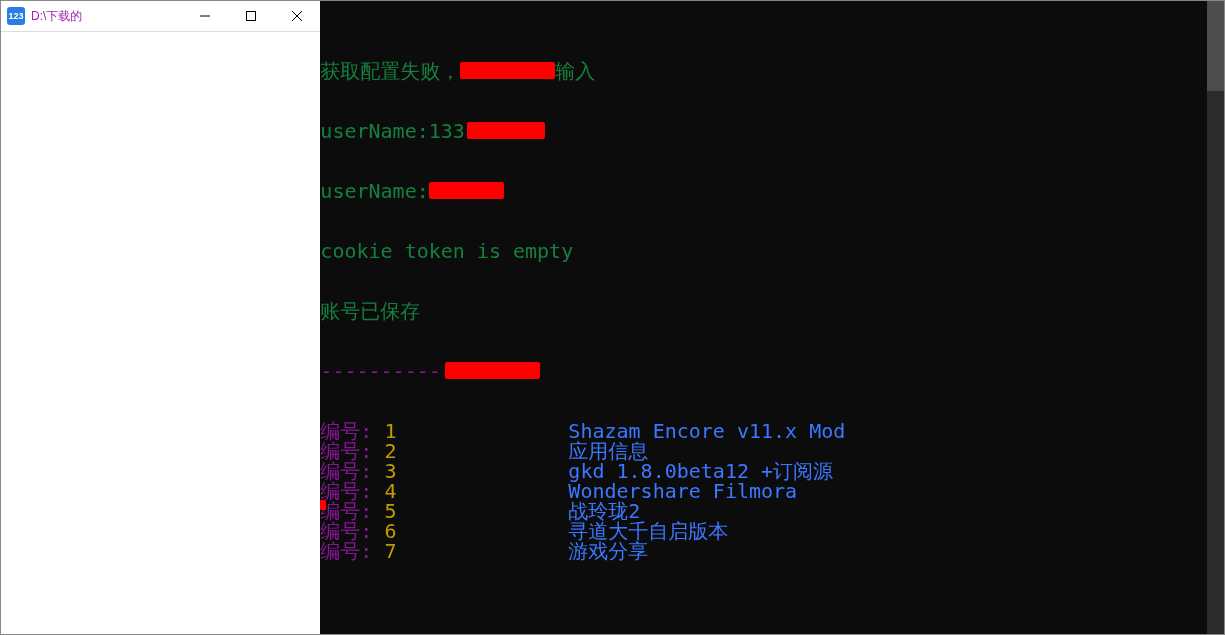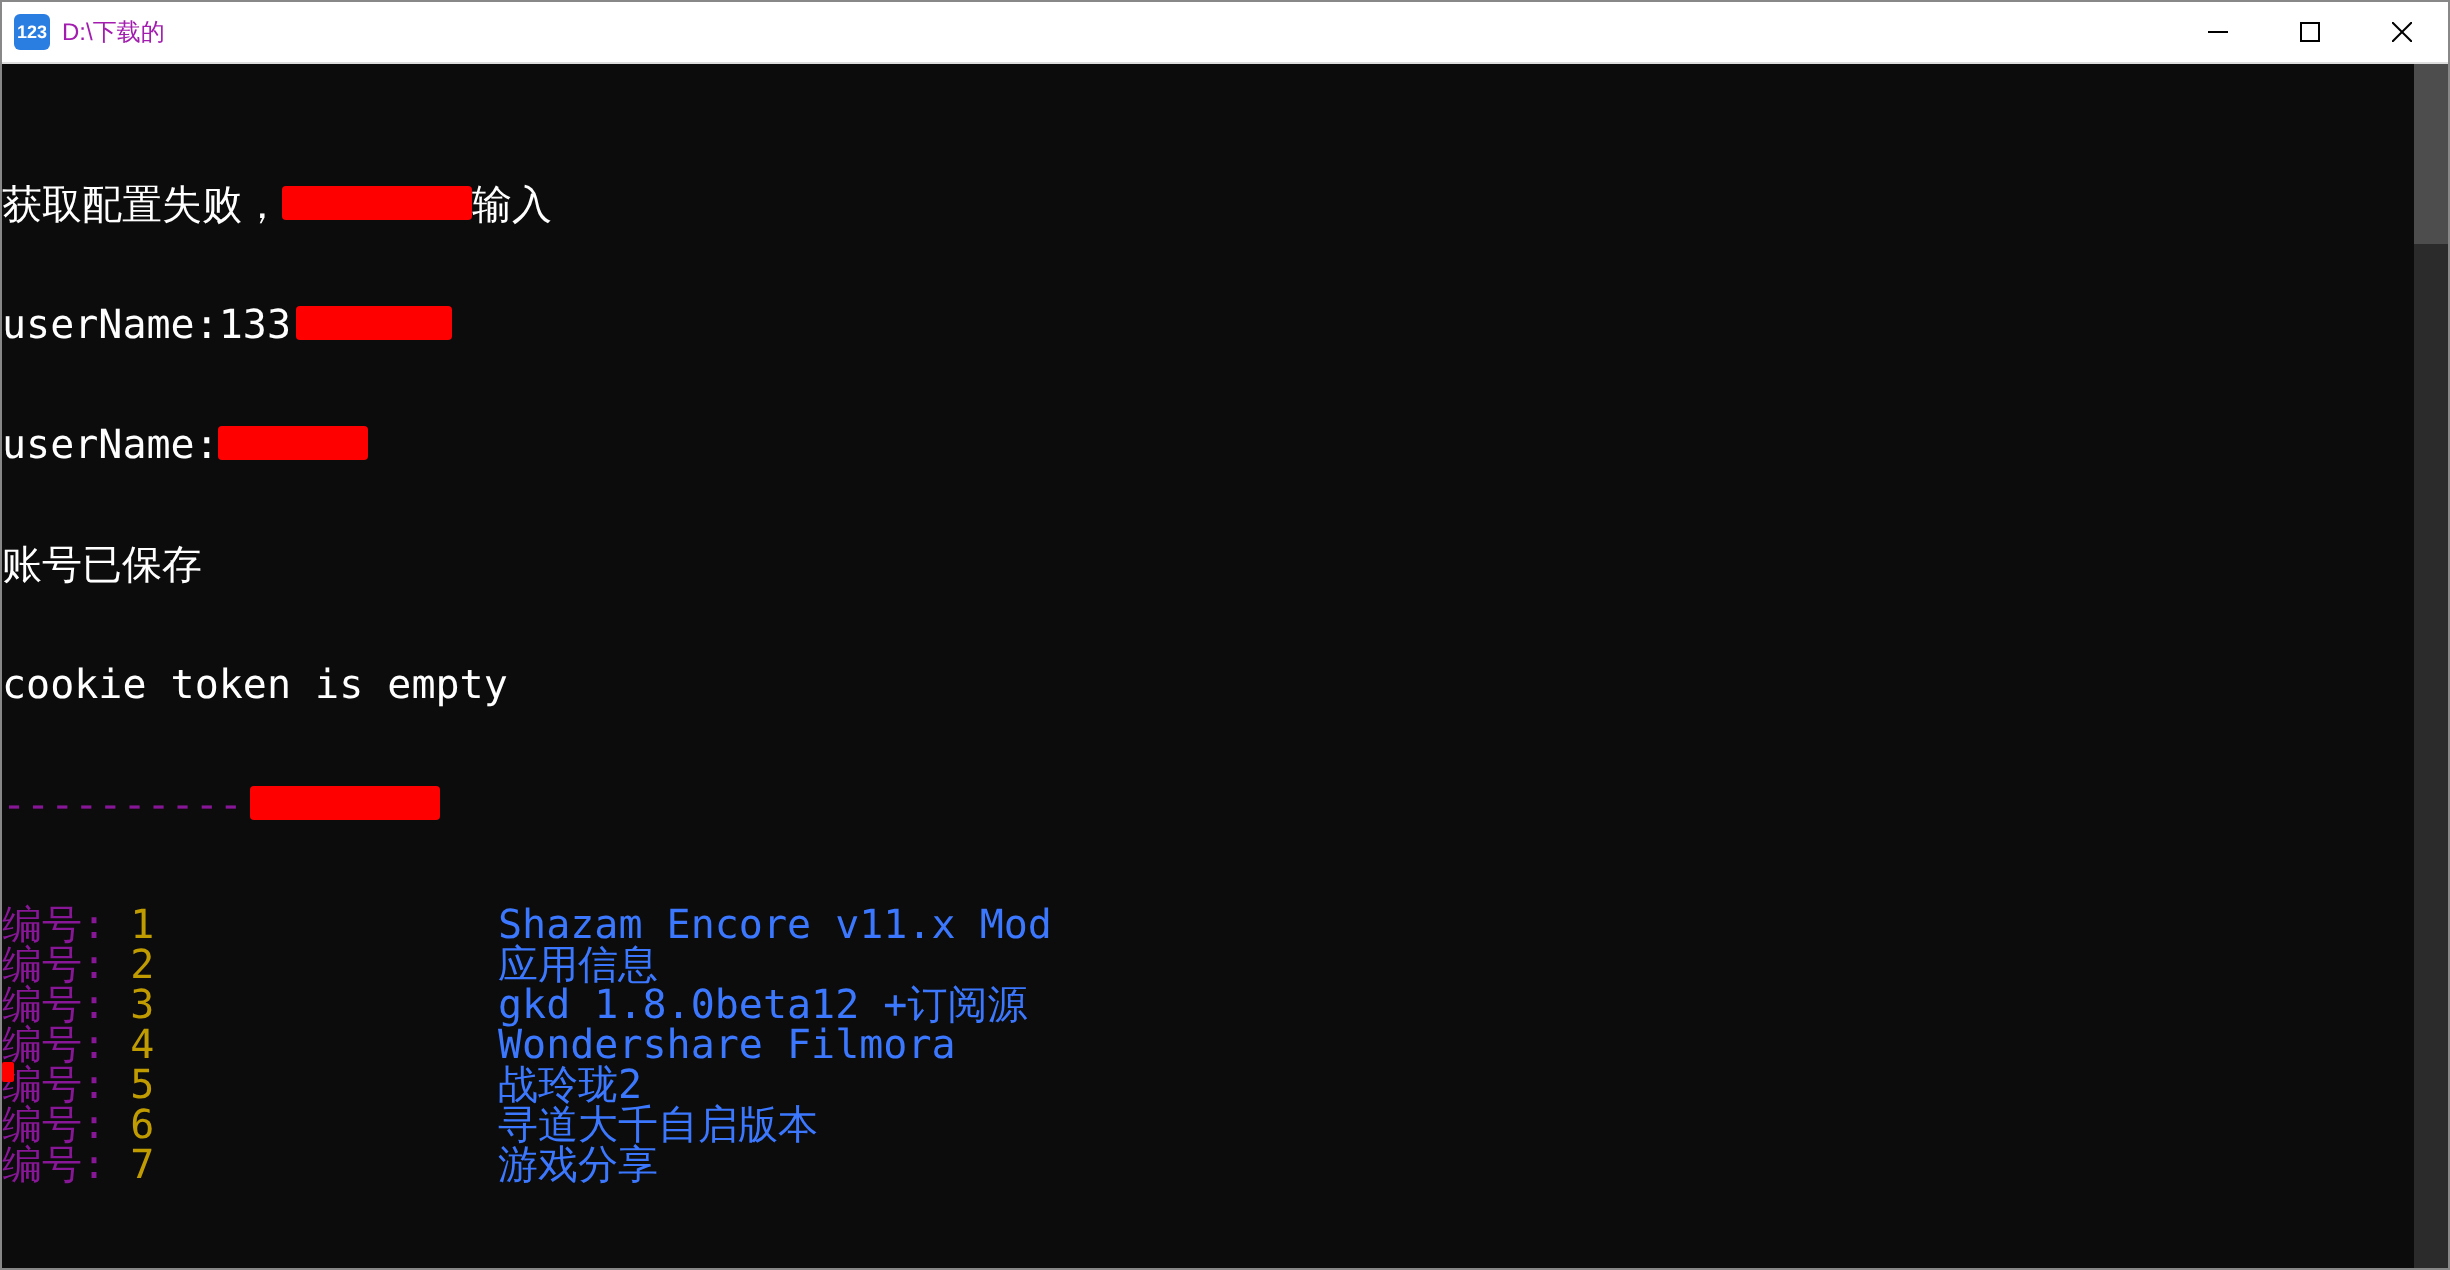--- a/index.html
+++ b/index.html
@@ -1,30 +1,30 @@
 <!DOCTYPE html>
 <html><head>
 <meta charset="utf-8">
 <style>
   * { margin: 0; padding: 0; box-sizing: border-box; }
   html, body { width: 1225px; height: 635px; overflow: hidden; font-family: "Microsoft YaHei", sans-serif; }
-  .window { width: 1225px; height: 635px; display: flex; flex-direction: column; background: #fff; border: 1px solid #888; }
+  .window { width: 1225px; height: 635px; display: flex; flex-direction: row; background: #fff; border: 1px solid #888; }
   .titlebar { height: 31px; background: #fff; display: flex; align-items: center; padding: 0 0 0 6px; border-bottom: 1px solid #ddd; }
   .titlebar-icon { width: 18px; height: 18px; background: #2a7de1; border-radius: 3px; display: inline-flex; align-items: center; justify-content: center; color: #fff; font-size: 9px; font-weight: bold; margin-right: 6px; }
   .titlebar-text { font-size: 12px; color: #a21caf; flex: 0 0 auto; }
   .titlebar-gap { display: inline-block; background: #fff; height: 14px; }
   .spacer { flex: 1; }
   .win-controls { display: flex; height: 100%; }
   .win-btn { width: 46px; height: 100%; display: flex; align-items: center; justify-content: center; font-size: 12px; color: #000; }
   .win-btn svg { width: 10px; height: 10px; }
   .console { flex: 1; background: #0c0c0c; color: #ccc; font-family: "NSimSun","SimSun","Consolas",monospace; font-size: 20px; line-height: 20px; padding: 0; overflow: hidden; position: relative; white-space: pre; letter-spacing: 0; }
   .scrollbar { position: absolute; right: 0; top: 0; width: 17px; height: 100%; background: #2b2b2b; }
   .scroll-thumb { position: absolute; right: 0; top: 0; width: 17px; height: 90px; background: #4d4d4d; }
   .row { display: flex; align-items: flex-start; height: 20px; }
-  .white { color: #ffffff; }
+  .white { color: #15803d; }
   .magenta { color: #881798; }
   .yellow { color: #c19c00; }
   .blue { color: #3b78ff; }
   .redacted { display: inline-block; background: #ff0000; height: 17px; position: relative; top: 1px; border-radius: 2px; }
   .redacted::before, .redacted::after { content: ""; position: absolute; background: #ff0000; height: 6px; border-radius: 2px; }
   .scribble1 { width: 95px; }
   .scribble2 { width: 78px; }
   .scribble3 { width: 75px; }
   .scribble4 { width: 95px; }
   .col-id { display: inline-block; width: 248px; }
@@ -58,21 +58,21 @@
           </svg>
       </div>
     </div>
   </div>
 
   <div class="console">
     <div class="red-stray"></div>
     <div class="row white"><span>获取配置失败，</span><span class="redacted scribble1"></span><span>输入</span></div>
     <div class="row white"><span>userName:133</span><span class="redacted scribble2" style="margin-left:2px"></span></div>
     <div class="row white"><span>userName:</span><span class="redacted scribble3"></span></div>
+    <div class="row white">cookie token is empty</div>
     <div class="row white">账号已保存</div>
-    <div class="row white">cookie token is empty</div>
     <div class="row"><span class="magenta">----------</span><span class="redacted scribble4" style="margin-left:4px"></span></div>
     <div id="entries"><div class="row"><span class="col-id"><span class="magenta">编号: </span><span class="yellow">1</span></span><span class="blue">Shazam Encore v11.x Mod</span></div><div class="row"><span class="col-id"><span class="magenta">编号: </span><span class="yellow">2</span></span><span class="blue">应用信息</span></div><div class="row"><span class="col-id"><span class="magenta">编号: </span><span class="yellow">3</span></span><span class="blue">gkd 1.8.0beta12 +订阅源</span></div><div class="row"><span class="col-id"><span class="magenta">编号: </span><span class="yellow">4</span></span><span class="blue">Wondershare Filmora</span></div><div class="row"><span class="col-id"><span class="magenta">编号: </span><span class="yellow">5</span></span><span class="blue">战玲珑2</span></div><div class="row"><span class="col-id"><span class="magenta">编号: </span><span class="yellow">6</span></span><span class="blue">寻道大千自启版本</span></div><div class="row"><span class="col-id"><span class="magenta">编号: </span><span class="yellow">7</span></span><span class="blue">游戏分享</span></div></div>
     <div class="scrollbar">
       <div class="scroll-thumb"></div>
     </div>
   </div>
 </div>
 
 </body></html>

